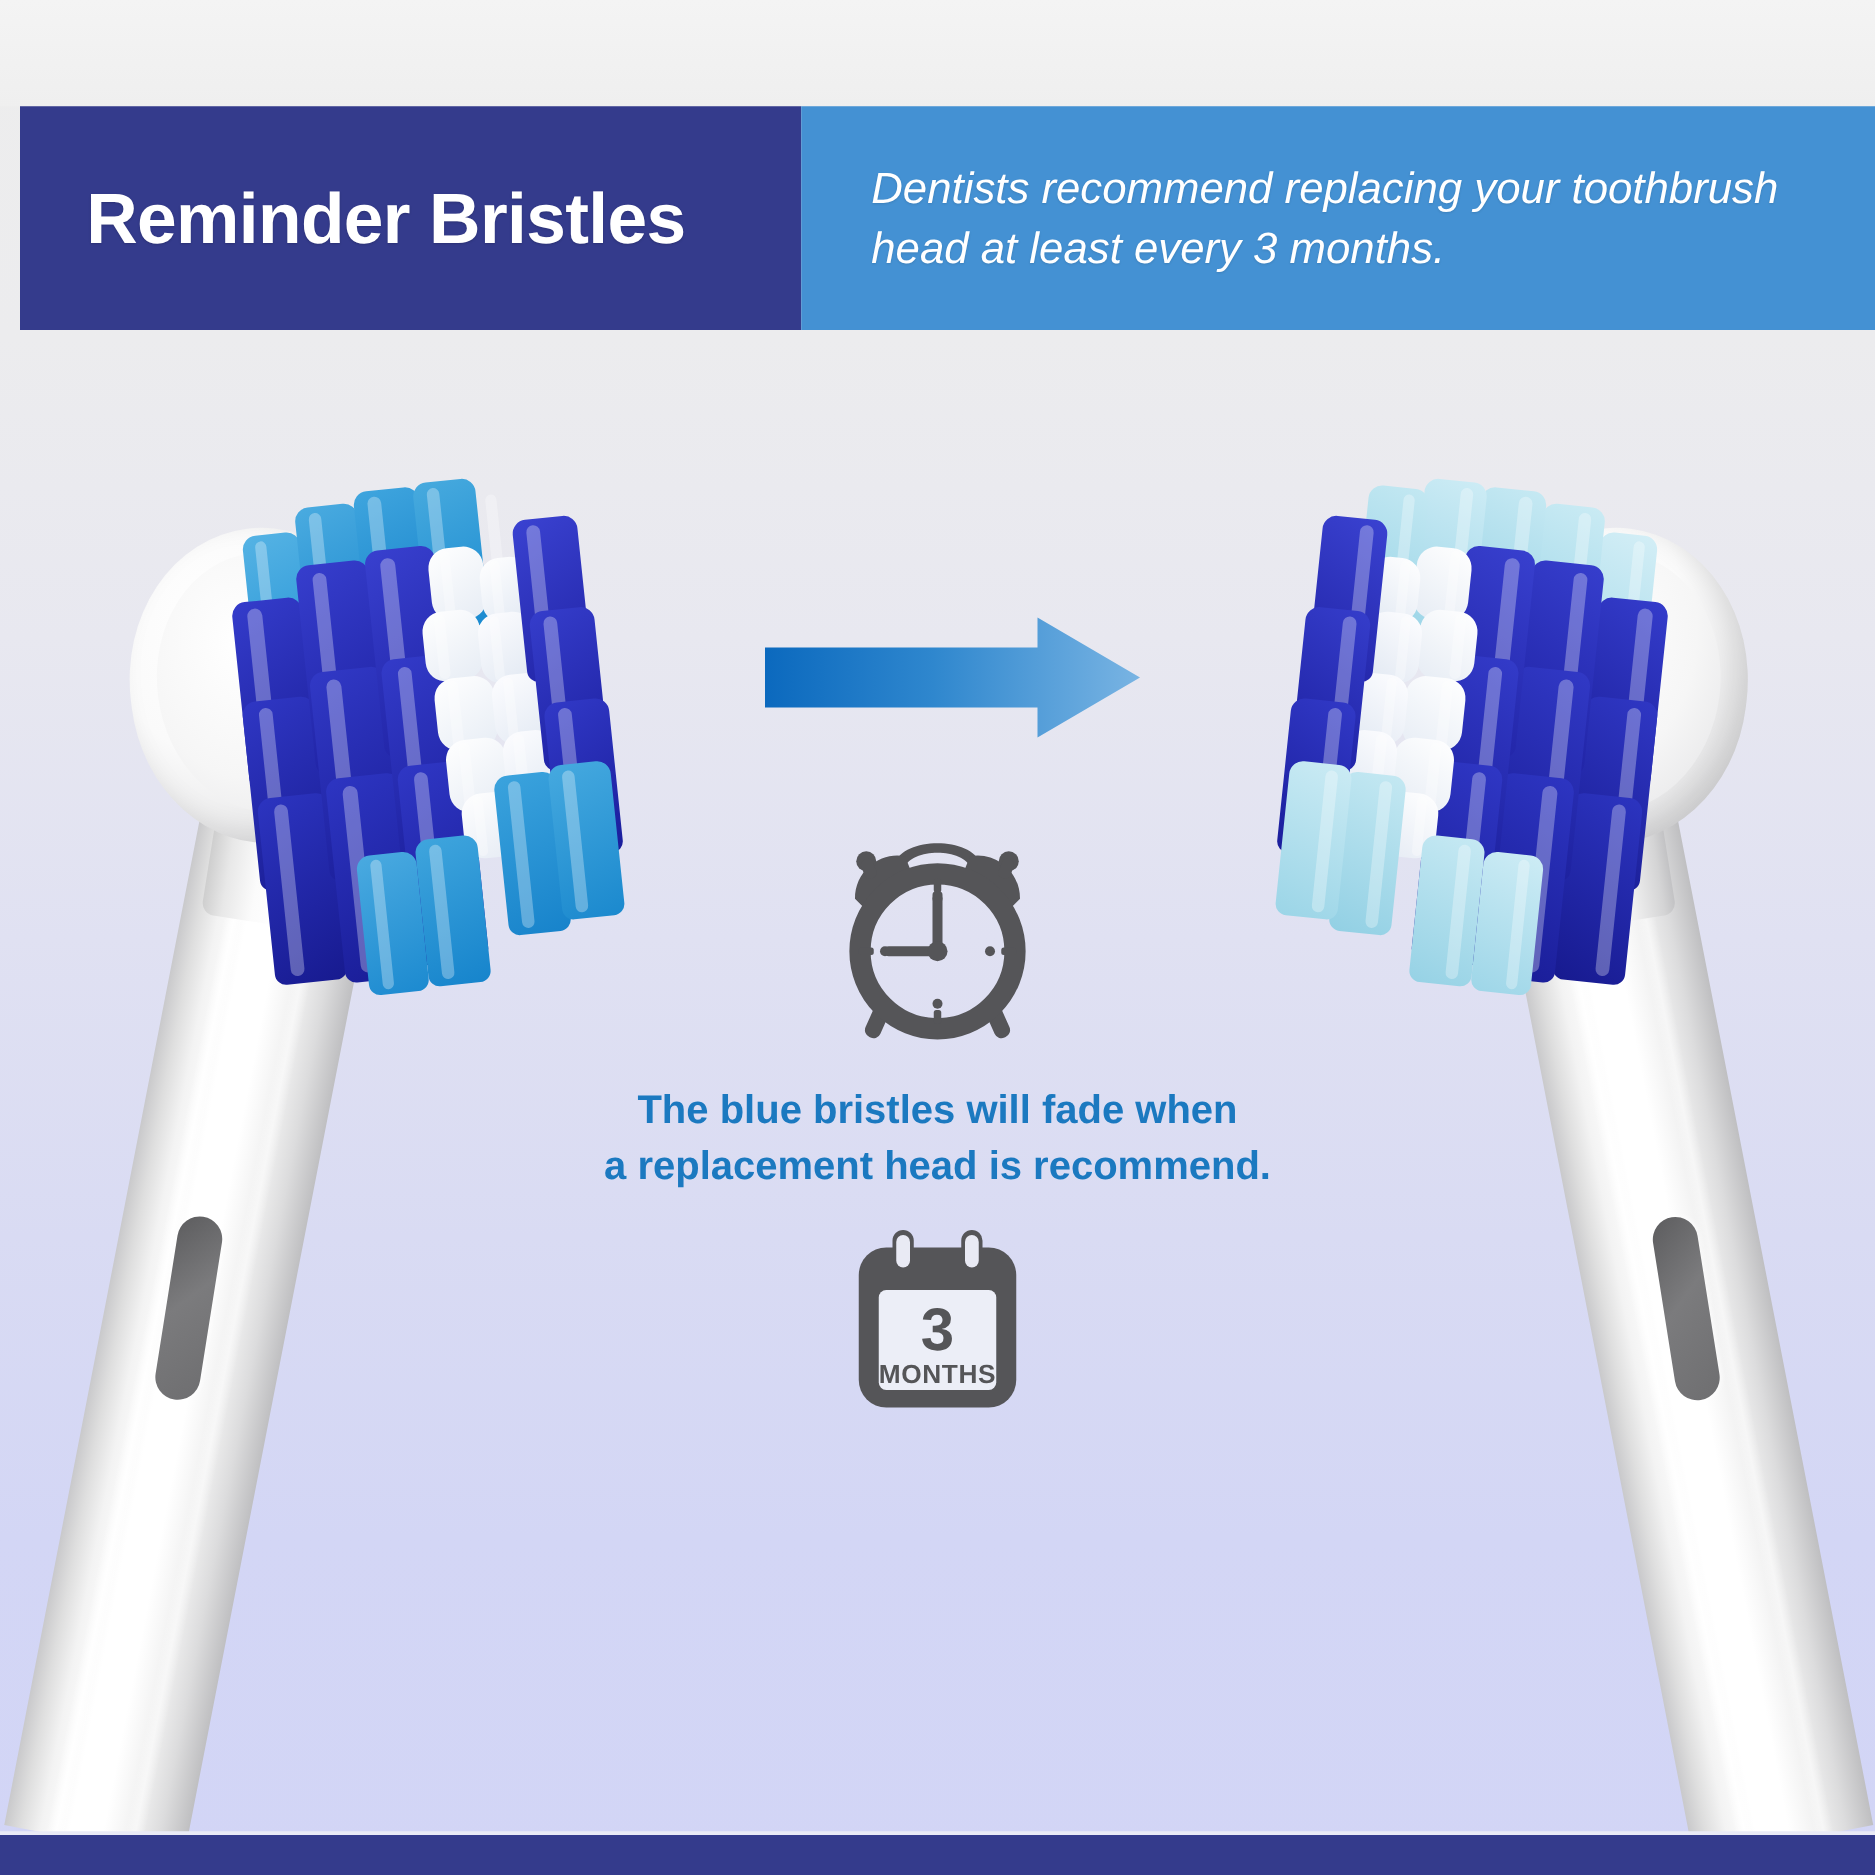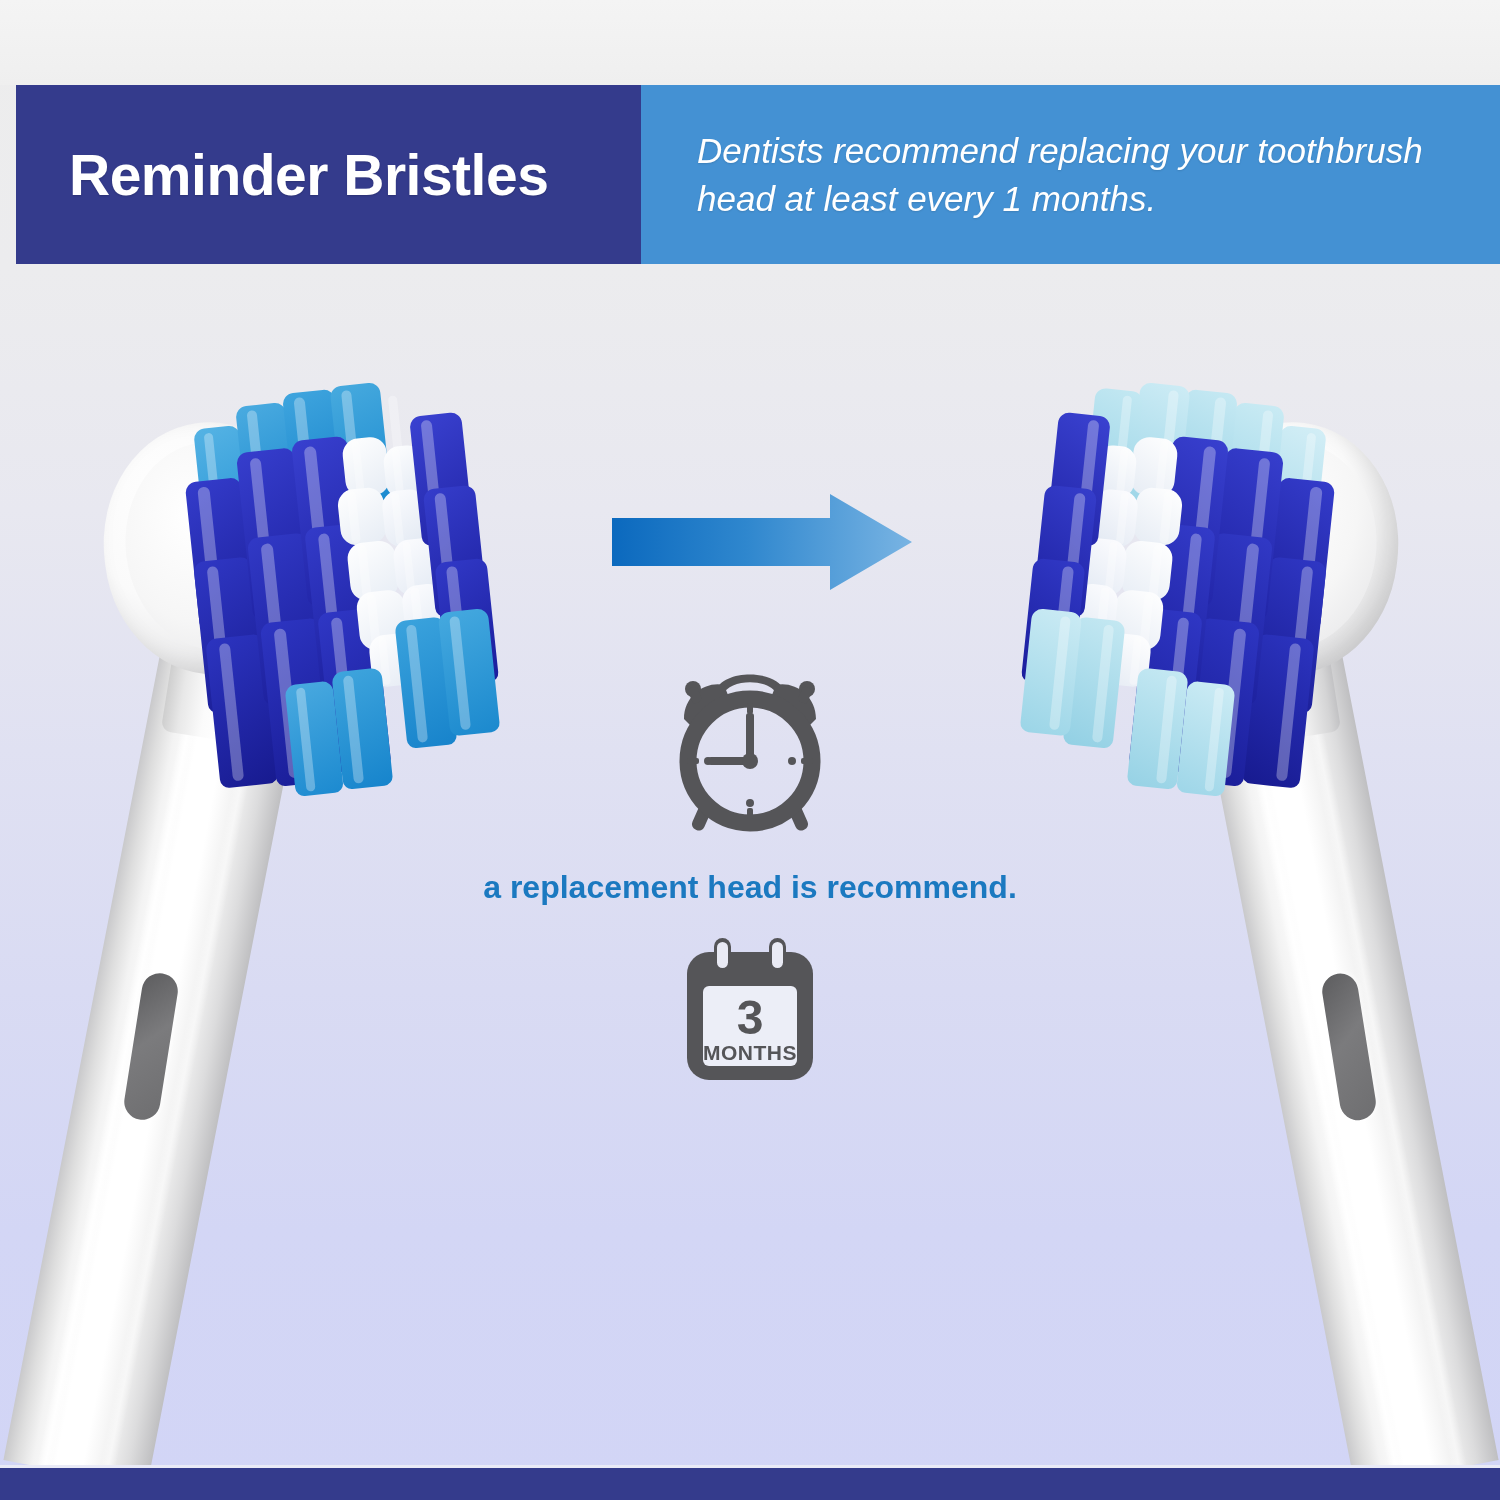--- a/index.html
+++ b/index.html
@@ -172,21 +172,21 @@
 <div id="canvas">
 
   <div class="top-strip"></div>
 
   <div class="banner">
     <div class="banner-left">
       <div class="banner-title">Reminder Bristles</div>
     </div>
     <div class="banner-right">
       <div class="banner-sub-line">Dentists recommend replacing your toothbrush</div>
-      <div class="banner-sub-line">head at least every 1 months.</div>
+      <div class="banner-sub-line">head at least every 3 months.</div>
     </div>
   </div>
 
   <div class="brush" style="left:0; top:380px; width:620px; height:1100px;">
 
     <div class="handle" style="left:170px; top:230px; width:146px; height:880px;
                 transform-origin: 50% 0%; transform: rotate(11deg);">
       <div class="handle-shine" style="left:34px;"></div>
       <div class="handle-shine" style="left:96px; opacity:.55;"></div>
       <div class="handle-btn" style="left:48px; top:372px; width:36px; height:148px; transform: rotate(-2deg);"></div>
@@ -344,20 +344,21 @@
           <circle cx="130" cy="106" r="4"></circle>
 
           <rect x="84" y="58" width="8" height="50" rx="3"></rect>
           <rect x="46" y="102" width="44" height="8" rx="3"></rect>
           <circle cx="88" cy="106" r="8"></circle>
         </g>
       </svg>
     </div>
 
     <div class="center-text">
+      <div>The blue bristles will fade when</div>
       <div>a replacement head is recommend.</div>
     </div>
 
     <div class="cal-icon">
       <svg width="138" height="148" viewBox="0 0 138 148">
         <g fill="#555558">
 
           <rect x="33" y="0" width="17" height="34" rx="8.5"></rect>
           <rect x="88" y="0" width="17" height="34" rx="8.5"></rect>
 

